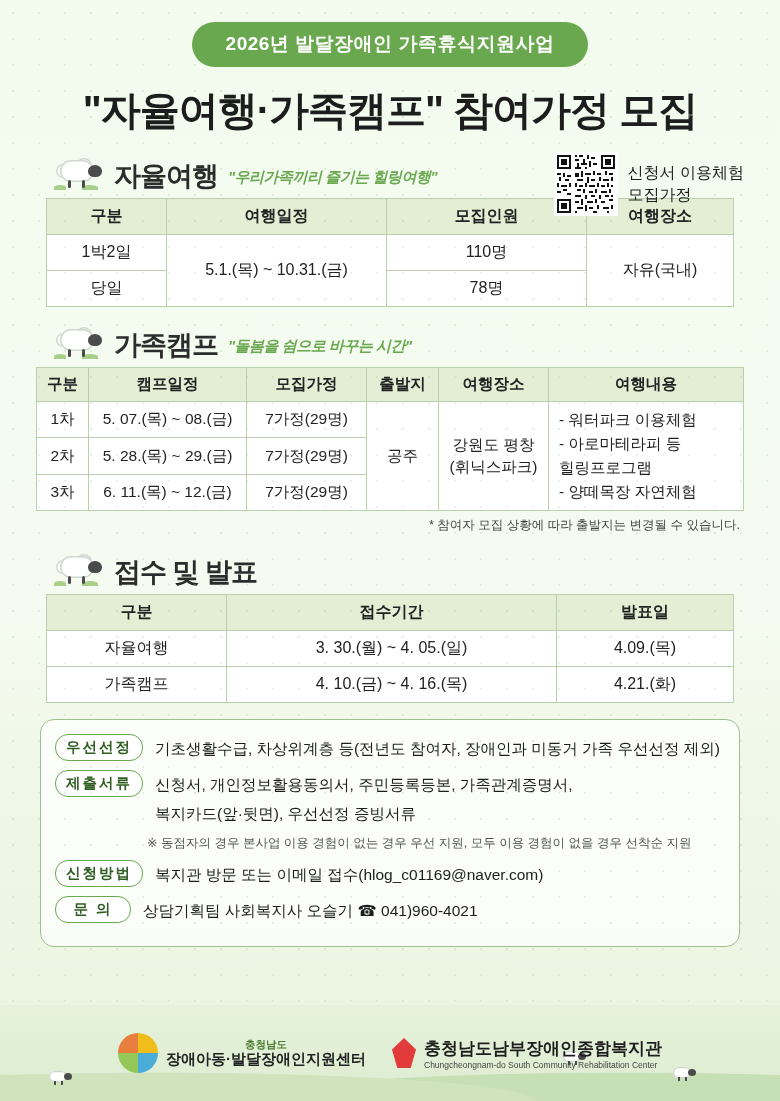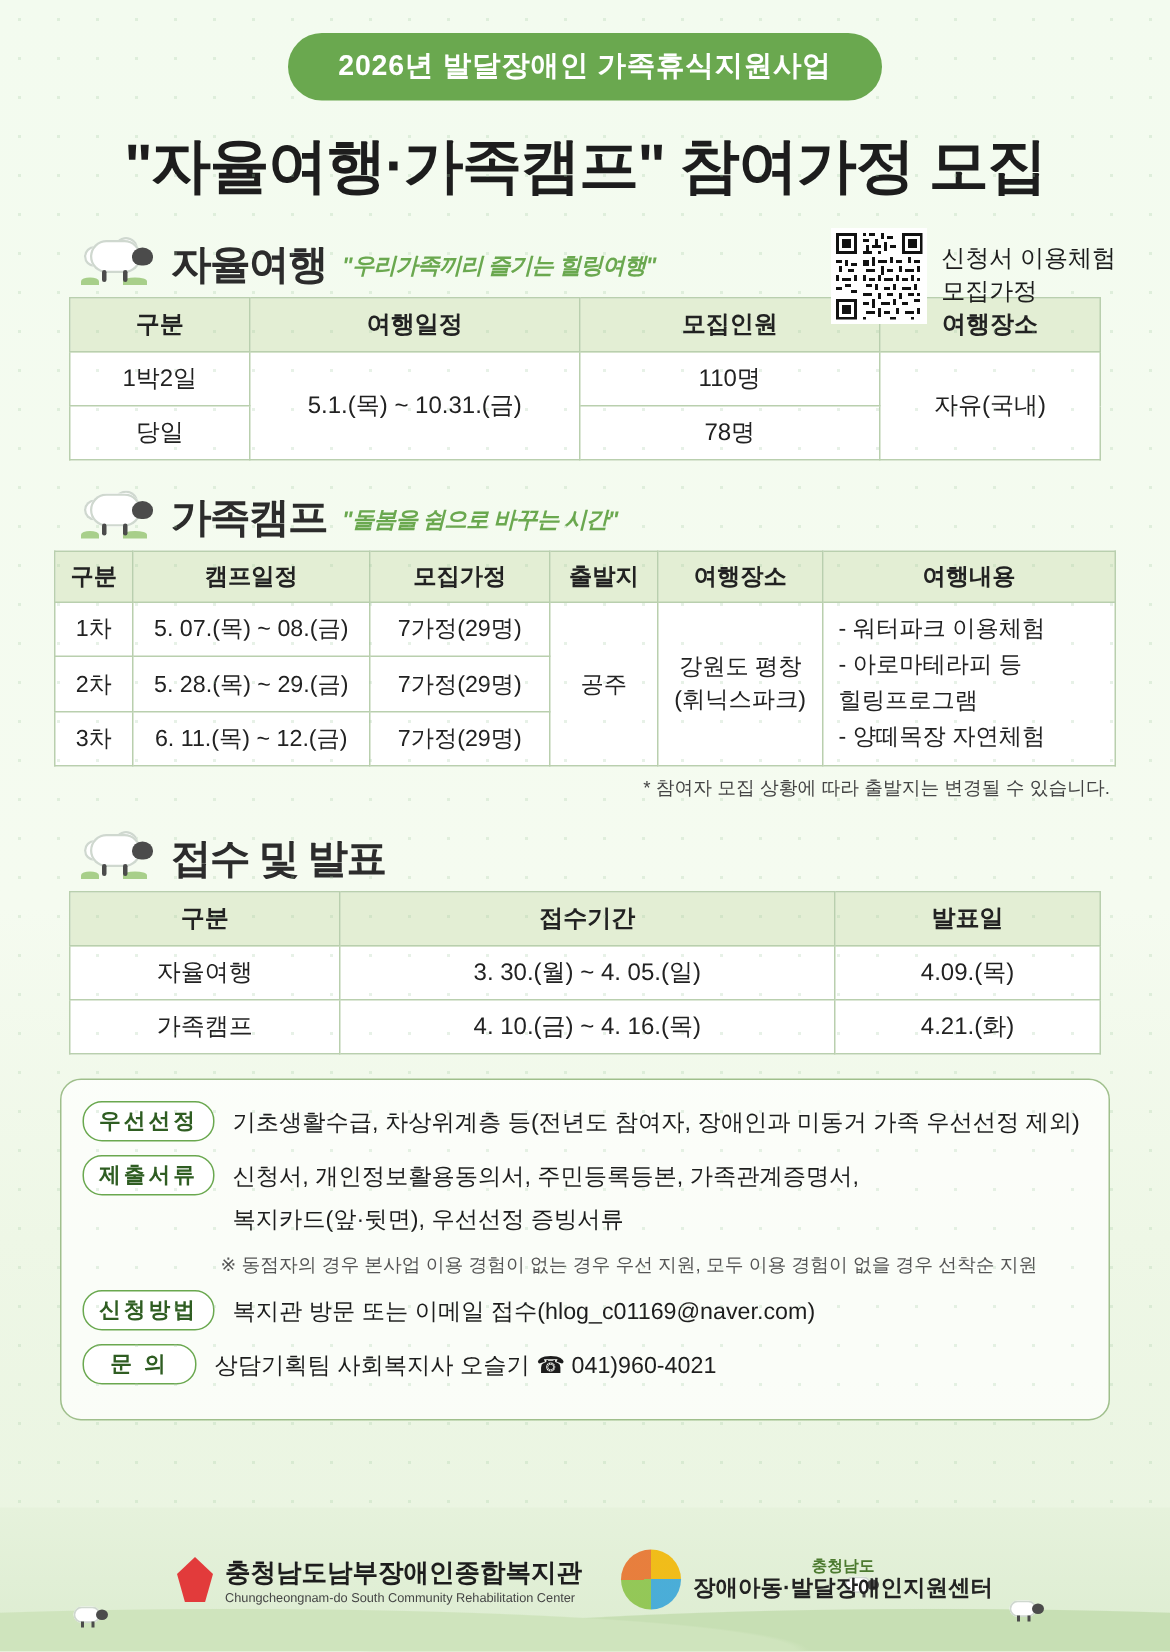--- a/index.html
+++ b/index.html
@@ -422,28 +422,28 @@
     </div>
     <div class="mini-sheep" style="left:46px; top:64px;">
       <div class="mb"></div>
         <div class="mh"></div>
         <div class="ml" style="left:8px"></div>
         <div class="ml" style="left:15px"></div>
     </div>
 
     <div class="footer-inner">
       <div class="logo-group">
+        <div class="logo-mark"></div>
+        <div class="logo-text">
+          <span class="logo-sup">충청남도</span>
+          <span>장애아동·발달장애인지원센터</span>
+        </div>
+      </div>
+      <div class="logo-group">
         <div class="logo2-mark"></div>
         <div>
           <span class="logo2-text">충청남도남부장애인종합복지관</span>
           <span class="logo2-sub">Chungcheongnam-do South Community Rehabilitation Center</span>
         </div>
       </div>
-      <div class="logo-group">
-        <div class="logo-mark"></div>
-        <div class="logo-text">
-          <span class="logo-sup">충청남도</span>
-          <span>장애아동·발달장애인지원센터</span>
-        </div>
-      </div>
     </div>
   </div>
 </div>
 
 </body></html>

